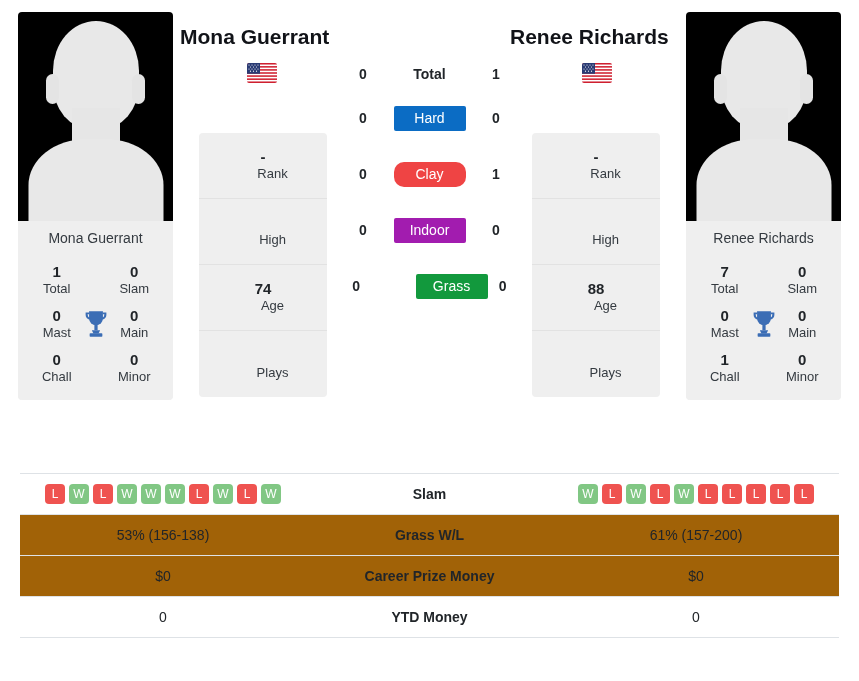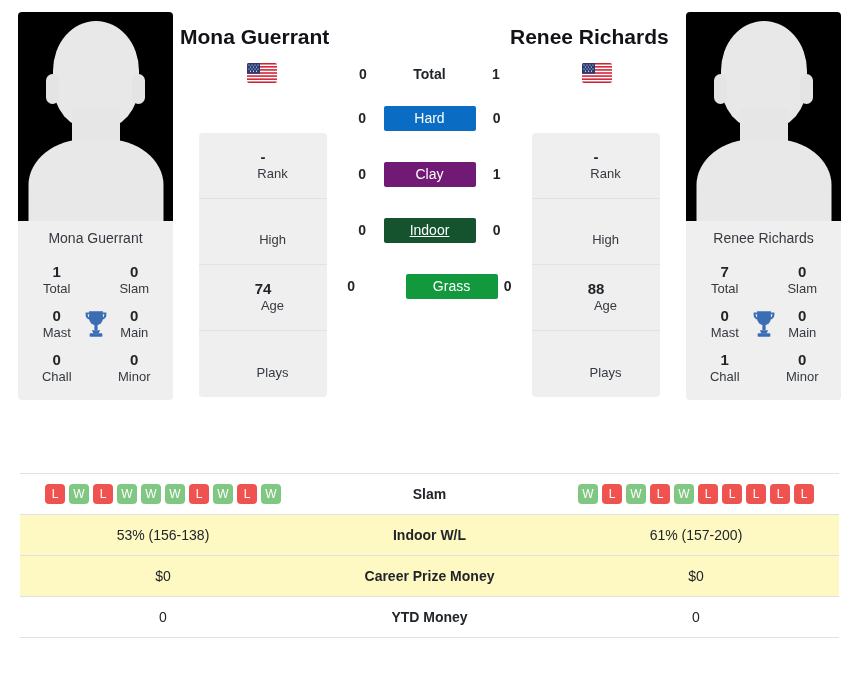--- a/index.html
+++ b/index.html
@@ -210,39 +210,39 @@
     display: flex;
     justify-content: center;
   }
   .h2h-total {
     font-size: 14px;
     font-weight: bold;
     color: #212529;
   }
   .surf {
     display: inline-block;
-    width: 92px;
+    width: 72px;
     text-align: center;
     font-size: 14px;
     color: #ffffff;
     padding: 4px 0 5px;
     border-radius: 2px;
   }
 
   
   .tbl {
     position: absolute;
     left: 20px;
     top: 473px;
     width: 819px;
     border-collapse: collapse;
     border-top: 1px solid #dee2e6;
   }
   .tbl tr { border-bottom: 1px solid #dee2e6; }
-  .tbl tr.alt { background: #fef9c3; }
+  .tbl tr.alt { background: #a16207; }
   .tbl td {
     height: 41px;
     vertical-align: middle;
     text-align: center;
     font-size: 14px;
     color: #212529;
   }
   .tbl td.side { width: 286px; }
   .tbl td.label {
     width: 247px;
@@ -488,29 +488,29 @@
         <div class="h2h-num">0</div>
         <div class="h2h-mid">
           <span class="surf" id="surf0" style="background: rgb(11, 108, 196);">Hard</span>
         </div>
         <div class="h2h-num">0</div>
       </div>
 
       <div class="h2h-row">
         <div class="h2h-num">0</div>
         <div class="h2h-mid">
-          <span class="surf" id="surf1" style="background: #701a75;">Clay</span>
+          <span class="surf" id="surf1" style="background: #ef4444; border-radius: 10px;">Clay</span>
         </div>
         <div class="h2h-num">1</div>
       </div>
 
       <div class="h2h-row">
         <div class="h2h-num">0</div>
         <div class="h2h-mid">
-          <span class="surf" id="surf2" style="background: #14532d; text-decoration: underline;">Indoor</span>
+          <span class="surf" id="surf2" style="background: #a21caf;">Indoor</span>
         </div>
         <div class="h2h-num">0</div>
       </div>
 
       <div class="h2h-row">
         <div class="h2h-num">0</div>
         <div class="h2h-mid">
           <span class="surf" id="surf3" style="background: rgb(18, 153, 61); margin-left: 44px;">Grass</span>
         </div>
         <div class="h2h-num">0</div>
@@ -546,21 +546,21 @@
               <span class="wl L">L</span>
               <span class="wl L">L</span>
               <span class="wl L">L</span>
               <span class="wl L">L</span>
               <span class="wl L">L</span>
             </div>
         </td>
       </tr>
       <tr class="alt">
         <td class="side">53% (156-138)</td>
-        <td class="label">Indoor W/L</td>
+        <td class="label">Grass W/L</td>
         <td class="side">61% (157-200)</td>
       </tr>
       <tr class="alt">
         <td class="side">$0</td>
         <td class="label">Career Prize Money</td>
         <td class="side">$0</td>
       </tr>
       <tr>
         <td class="side">0</td>
         <td class="label">YTD Money</td>

